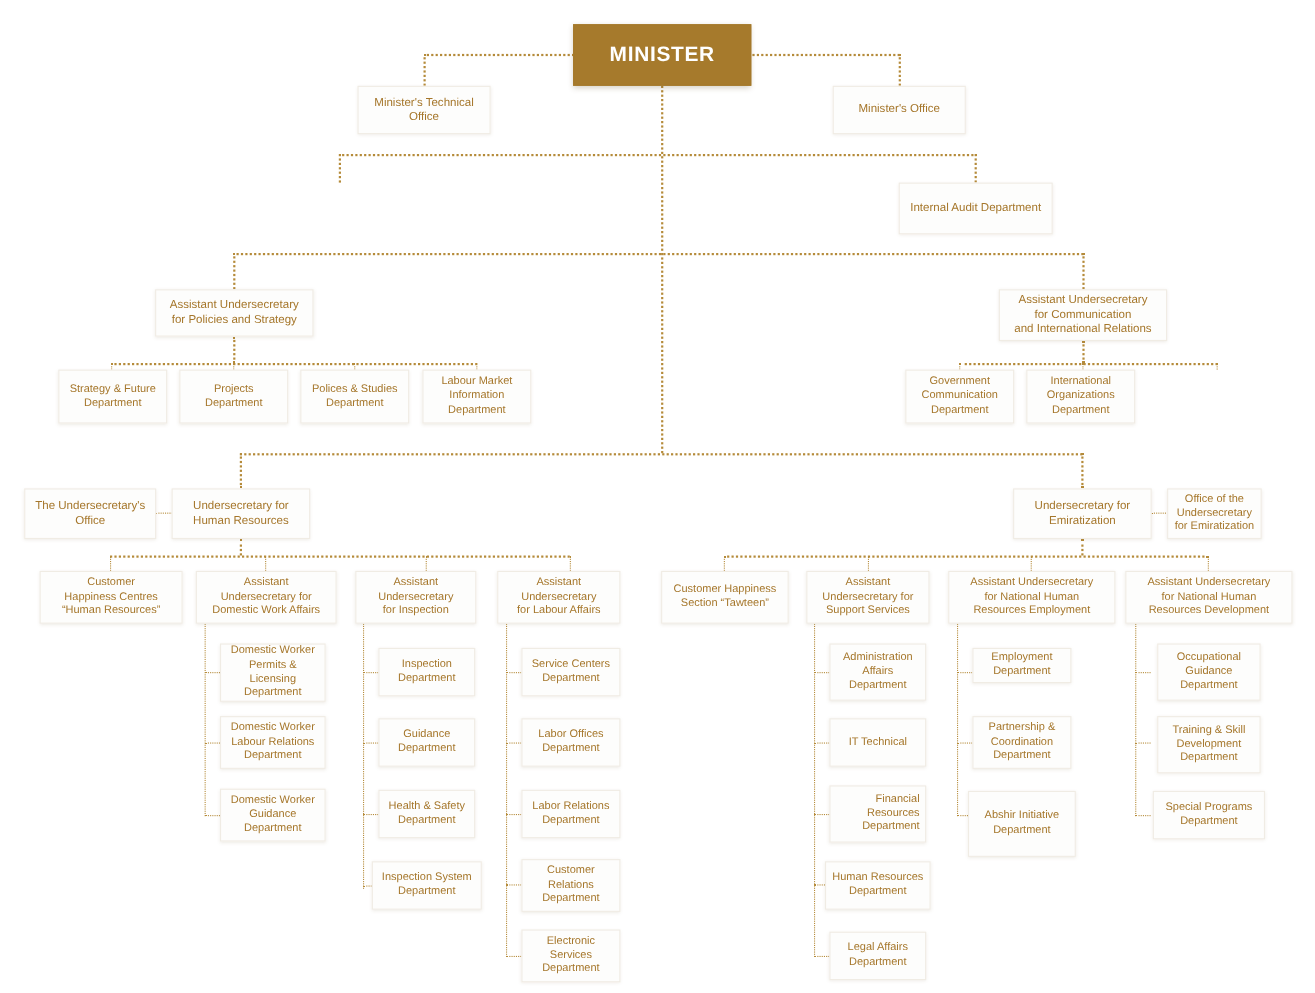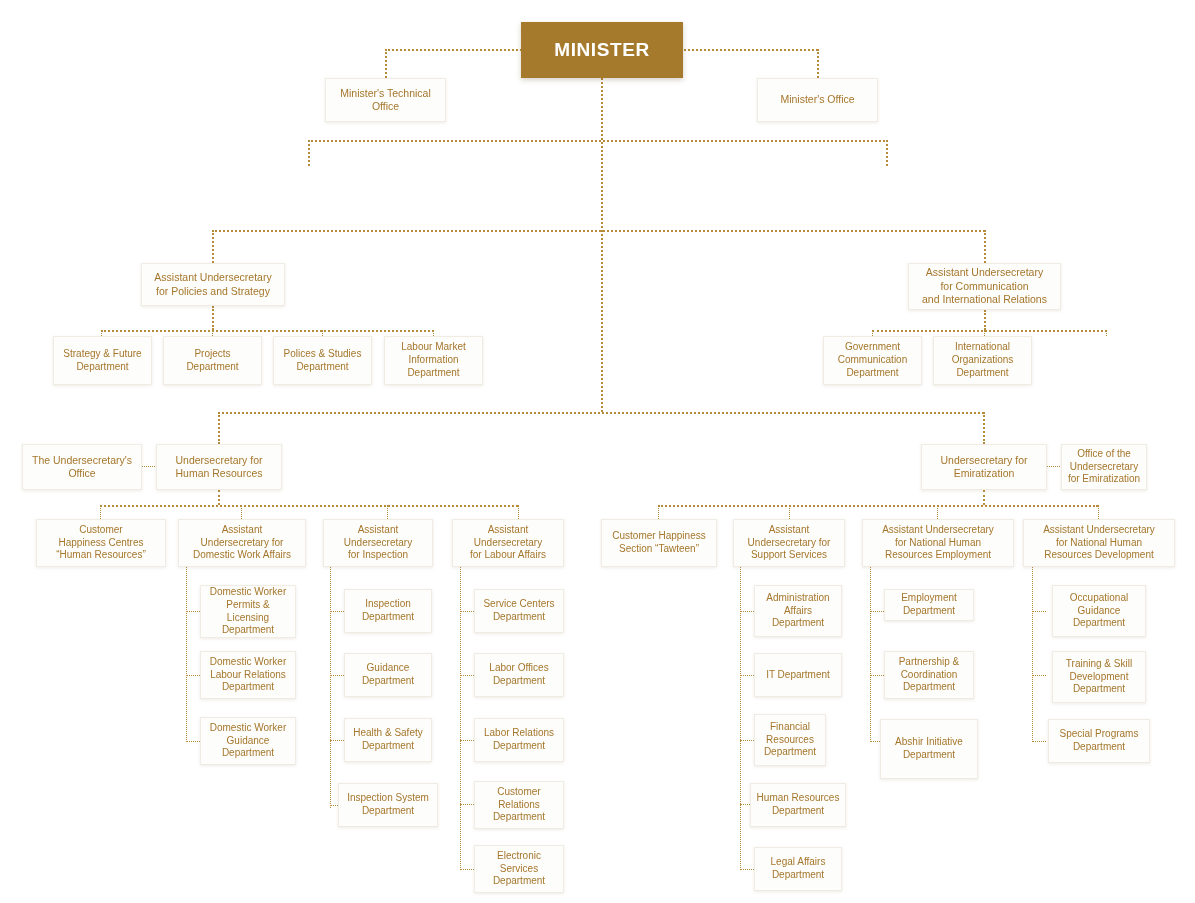--- a/index.html
+++ b/index.html
@@ -153,20 +153,23 @@
   <div class="node" style="left:325px; top:78px; width:121px; height:44px;">
     <span>Minister's Technical
 Office</span>
   </div>
 
   <div class="node" style="left:757px; top:78px; width:121px; height:44px;">
     <span>Minister's Office</span>
   </div>
 
 
+  <div class="node" style="left:817px; top:166px; width:140px; height:47px;">
+    <span>Internal Audit Department</span>
+  </div>
 
   <div class="node" style="left:141px; top:263px; width:144px; height:43px;">
     <span>Assistant Undersecretary
 for Policies and Strategy</span>
   </div>
 
   <div class="node sm" style="left:53px; top:336px; width:99px; height:49px;">
     <span>Strategy &amp; Future
 Department</span>
   </div>
@@ -317,23 +320,23 @@
 for National Human
 Resources Development</span>
   </div>
 
   <div class="node sm" style="left:754px; top:585px; width:88px; height:52px;">
     <span>Administration
 Affairs
 Department</span>
   </div>
   <div class="node sm" style="left:754px; top:653px; width:88px; height:44px;">
-    <span>IT Department</span>
-  </div>
-  <div class="node sm" style="left:754px; top:714px; width:72px; height:52px;">
+    <span>IT Technical</span>
+  </div>
+  <div class="node sm" style="left:754px; top:714px; width:88px; height:52px;text-align:right;">
     <span>Financial
 Resources
 Department</span>
   </div>
   <div class="node sm" style="left:750px; top:783px; width:96px; height:44px;">
     <span>Human Resources
 Department</span>
   </div>
   <div class="node sm" style="left:754px; top:847px; width:88px; height:44px;">
     <span>Legal Affairs

